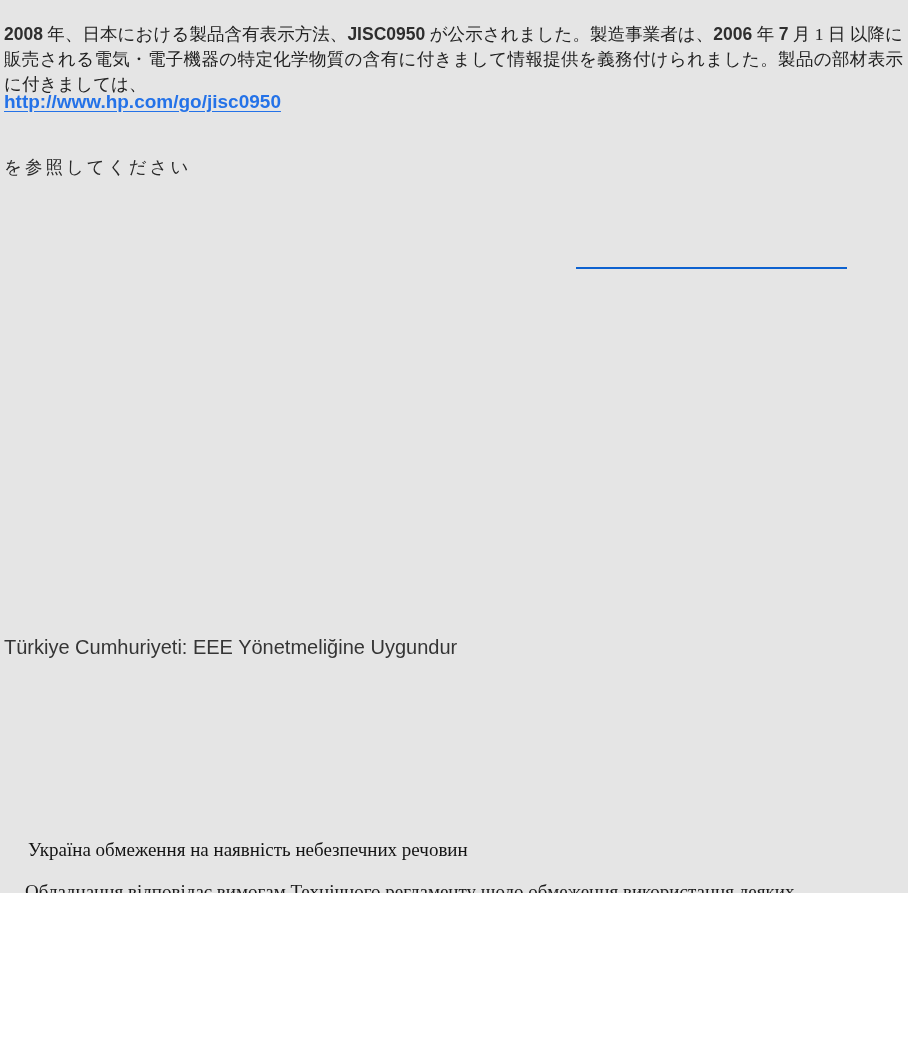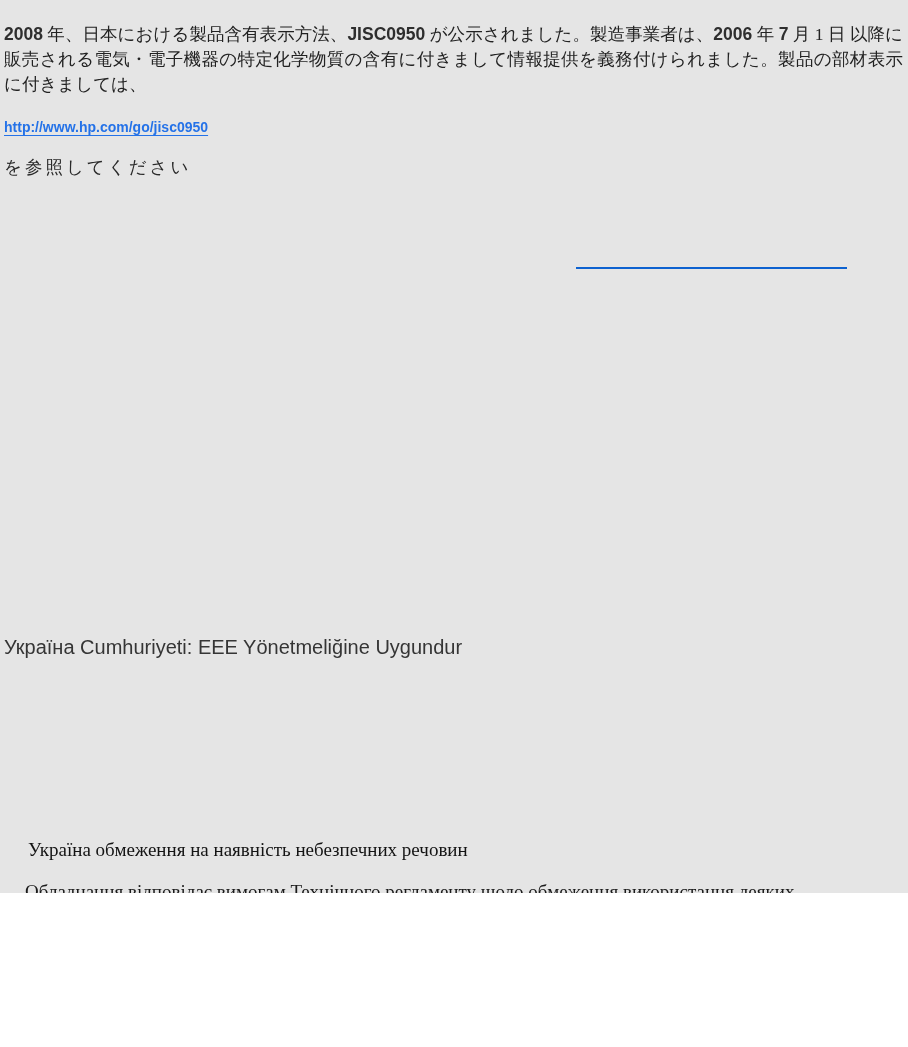--- a/index.html
+++ b/index.html
@@ -31,26 +31,25 @@
   .num-sans {
     font-family: "Liberation Sans", "DejaVu Sans", sans-serif;
     font-weight: 600;
     color: #2e2e2e;
   }
   .hyperlink {
     top: 91px;
     left: 4px;
     font-family: "Liberation Sans", "DejaVu Sans", sans-serif;
     font-weight: 600;
-    font-size: 14px;
+    font-size: 19px;
     color: #2472e8;
     text-decoration: underline;
     text-underline-offset: 3px;
     cursor: pointer;
-    margin-top: 28px;
   }
   .jp-note {
     top: 137px;
     left: 4px;
     font-size: 17.5px;
     letter-spacing: 3px;
     color: #2a2a2a;
     text-align: center;
   }
 
@@ -101,21 +100,21 @@
 <div class="page">
 
   <p class="abs jp-paragraph"><span class="num-sans">2008</span><span> 年、日本における製品含有表示方法、</span><span class="num-sans">JISC0950</span><span> が公示されました。製造事業者は、</span><span class="num-sans">2006</span><span> 年 </span><span class="num-sans">7</span><span> 月 1 日 以降に販売される電気・電子機器の特定化学物質の含有に付きまして情報提供を義務付けられました。製品の部材表示に付きましては、</span></p>
 
   <a class="abs hyperlink">http://www.hp.com/go/jisc0950</a>
 
   <p class="abs jp-note">を参照してください</p>
 
   <div class="abs link-rule rule-top"></div>
 
-  <p class="abs turkish-statement">Україна Cumhuriyeti: EEE Yönetmeliğine Uygundur</p>
+  <p class="abs turkish-statement">Türkiye Cumhuriyeti: EEE Yönetmeliğine Uygundur</p>
 
   <h3 class="abs ua-heading">Україна обмеження на наявність небезпечних речовин</h3>
 
   <p class="abs ua-paragraph"><span>Обладнання відповідає вимогам Технічного регламенту щодо обмеження використання деяких небезпечних речовин в електричному та електронному обладнані, затвердженого постановою Кабінету Міністрів України від </span><span class="ua-num">3</span><span> грудня </span><span class="ua-num">2008 № 1057.</span></p>
 
   <div class="abs link-rule rule-bottom"></div>
 
 </div>
 
 </body></html>

